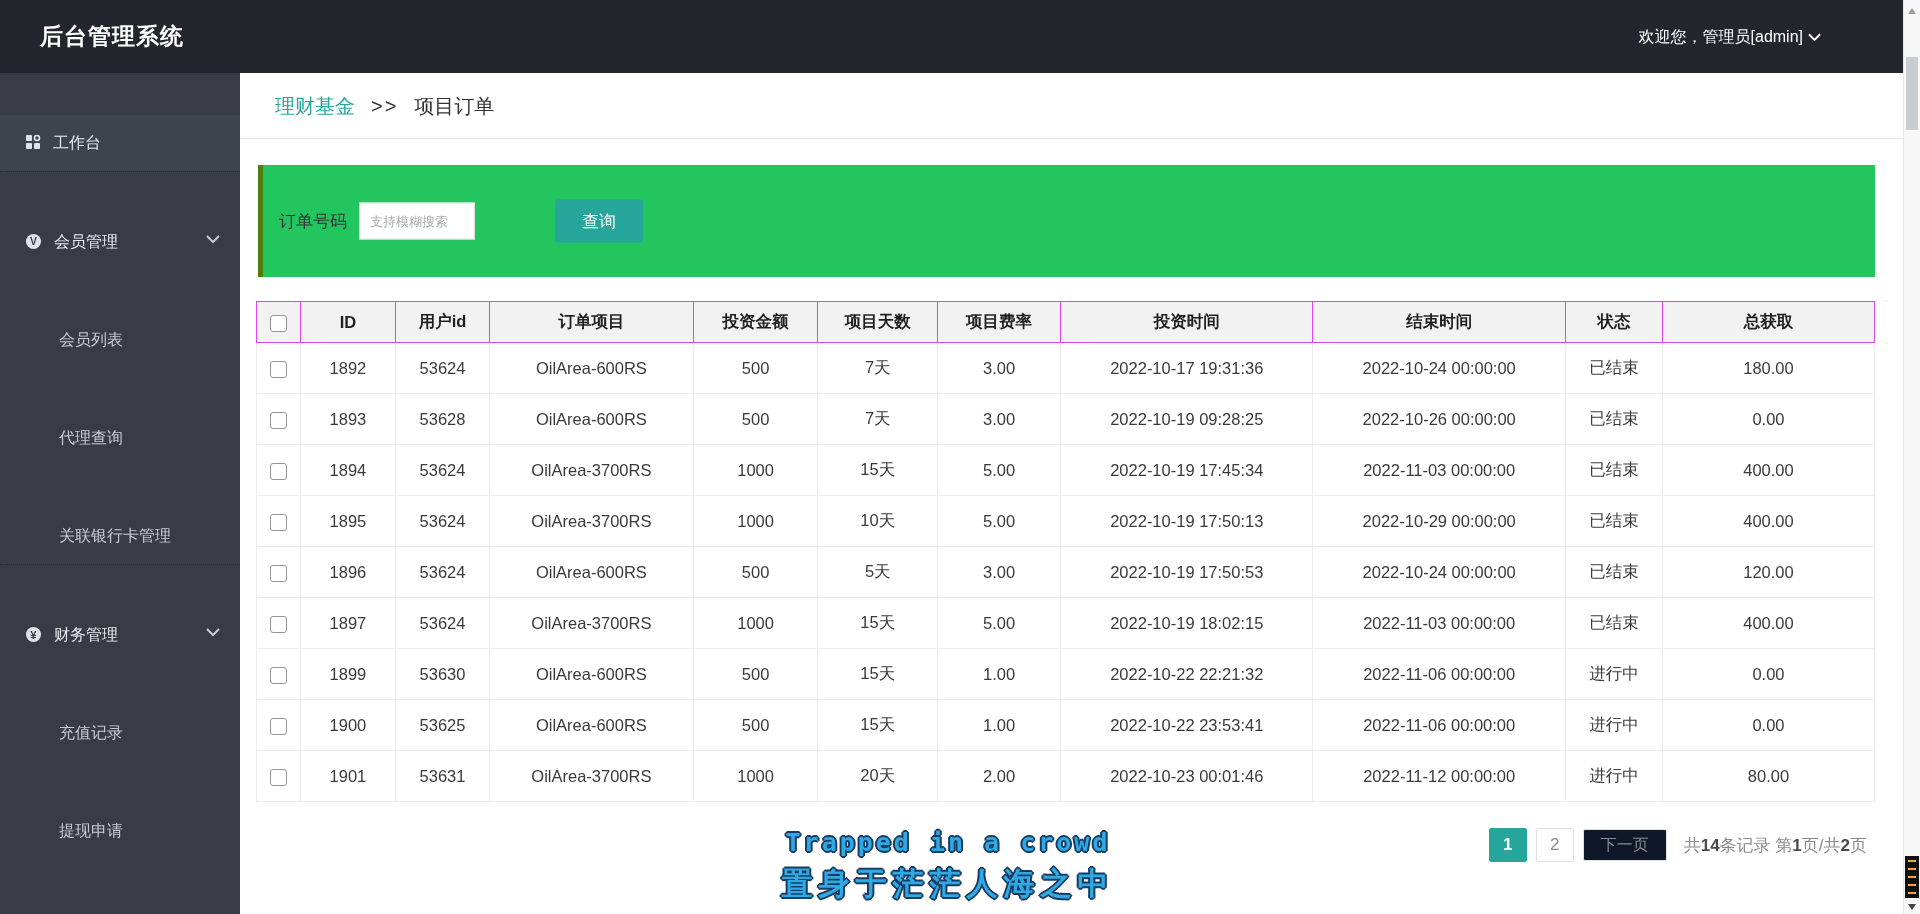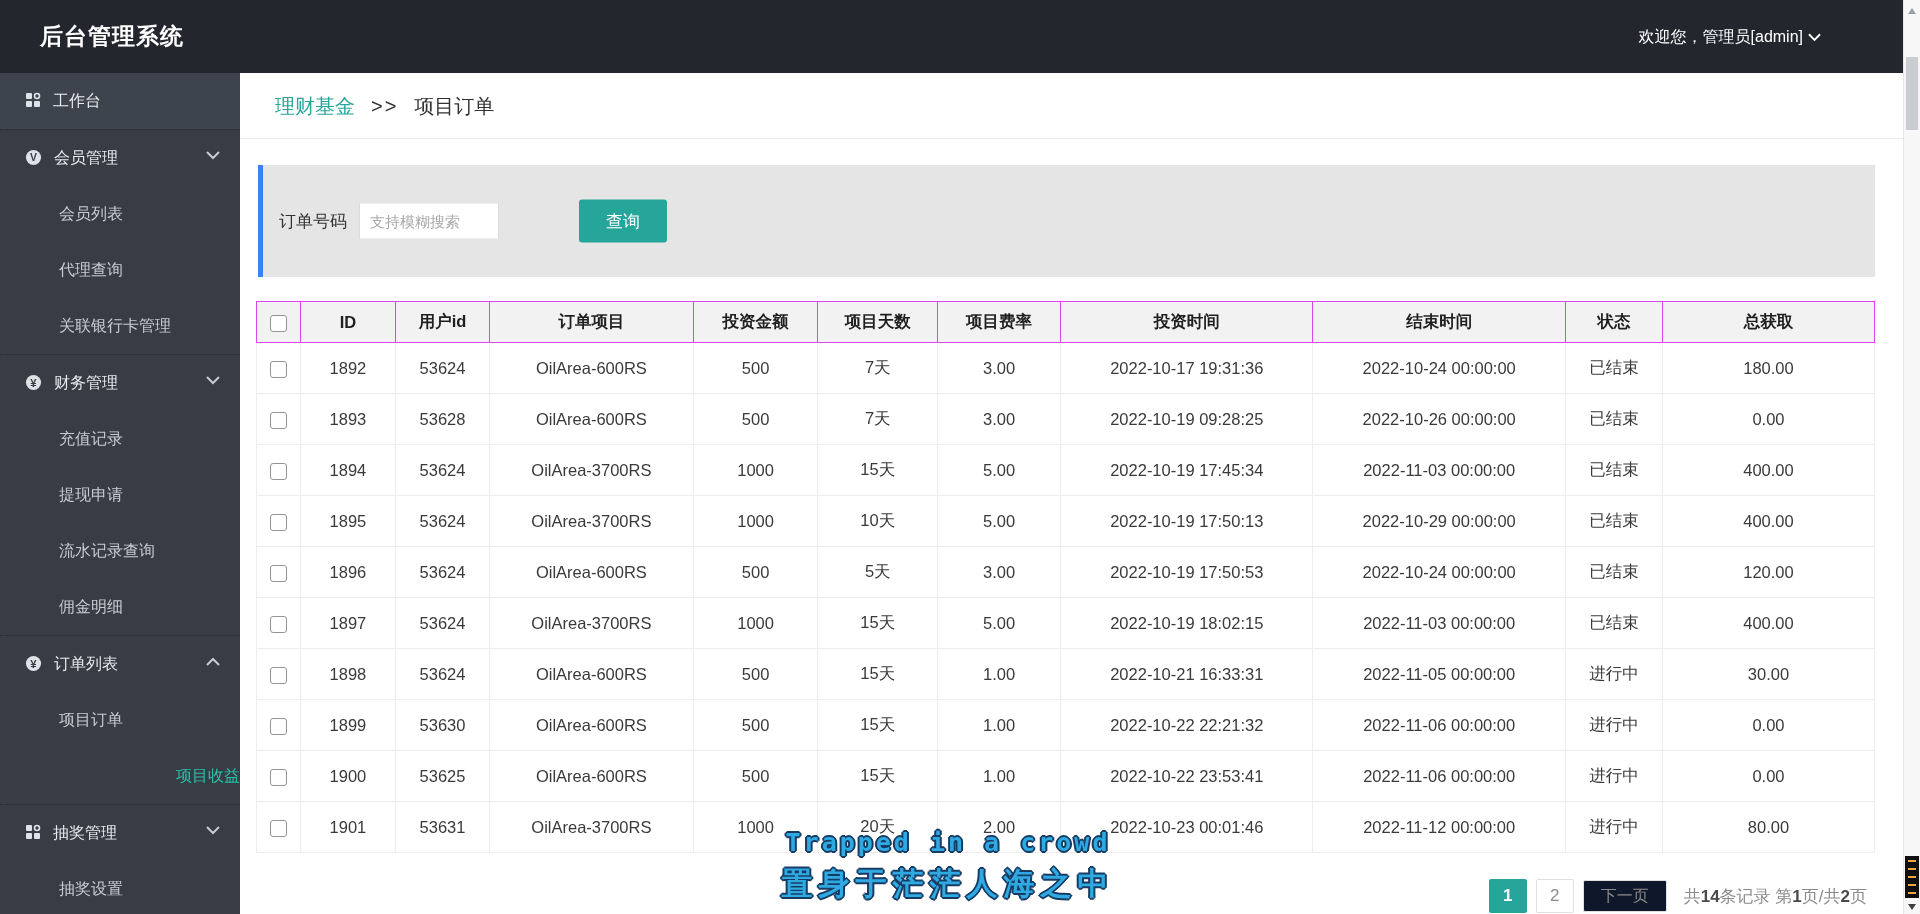--- a/index.html
+++ b/index.html
@@ -10,41 +10,41 @@
   }
 
   
   .topbar { position: absolute; left: 0; top: 0; width: 100%; height: 73px; background: #23262d; z-index: 5; text-align: center; }
   .app-title { position: absolute; left: 40px; top: 0; line-height: 73px; color: #ffffff; font-size: 23px; font-weight: bold; letter-spacing: 1px; }
   .welcome { position: absolute; right: 99px; top: 0; line-height: 73px; color: #ffffff; font-size: 16px; cursor: pointer; }
   .welcome .w-chev { display: inline-block; margin-left: 5px; }
 
   
   .sidebar { position: absolute; left: 0; top: 73px; bottom: 0; width: 240px; background: #373c45; overflow: hidden; z-index: 4; }
-  .side-item { position: relative; height: 56px; line-height: 56px; font-size: 16px; color: #e8eaed; cursor: pointer; white-space: nowrap; }
+  .side-item { position: relative; height: 56px; line-height: 56px; font-size: 16px; color: #e8eaed; cursor: pointer; white-space: nowrap; margin-top: 42px; }
   .side-item.top { padding-left: 25px; }
   .side-item.first { background: #3e444e; }
   .side-item.sub { padding-left: 59px; color: #c6ccd2; }
   .side-item.active { color: #2dbfa8; text-align: right; }
   .s-icon { display: inline-block; vertical-align: middle; margin-right: 12px; margin-top: -3px; color: #dfe3e8; line-height: 0; }
   .s-chev { position: absolute; right: 20px; top: 21px; line-height: 0; color: #c6ccd2; }
   .side-divider { height: 0; border-top: 1px dotted #262a31; }
 
   
   .main { position: absolute; left: 240px; top: 73px; right: 17px; bottom: 0; background: #fff; }
   .breadcrumb { height: 66px; line-height: 66px; border-bottom: 1px solid #ececec; padding-left: 35px; font-size: 20px; color: #333; }
   .crumb-link { color: #26a69a; text-decoration: none; margin-right: 16px; cursor: pointer; }
   .crumb-sep { color: #333; margin-right: 16px; letter-spacing: 2px; }
   .crumb-current { color: #333; }
 
   
-  .filter-panel { margin: 26px 28px 0 18px; height: 112px; background: #e5e5e5; border-left: 5px solid #3b82f6; position: relative; }
+  .filter-panel { margin: 26px 28px 0 18px; height: 112px; background: #22c55e; border-left: 5px solid #4d7c0f; position: relative; }
   .filter-row { position: absolute; left: 16px; top: 50%; transform: translateY(-50%); display: flex; align-items: center; }
   .filter-label { font-size: 17px; color: #333; }
-  .search-input { margin-left: 12px; width: 140px; height: 37px; border: 1px solid #dcdcdc; padding: 0 10px; font-size: 15px; color: #333; background: #fff; outline: none; }
+  .search-input { margin-left: 12px; width: 116px; height: 37px; border: 1px solid #dcdcdc; padding: 0 10px; font-size: 13px; color: #333; background: #fff; outline: none; }
   .search-input::placeholder { color: #a9a9a9; }
   .search-btn { margin-left: 80px; width: 88px; height: 43px; background: #26a69a; color: #fff; border: none; font-size: 17px; border-radius: 3px; cursor: pointer; }
 
   
   .table-wrap { margin: 24px 28px 0 16px; }
   table { width: 100%; border-collapse: collapse; table-layout: fixed; }
   th { height: 41px; background: #f2f2f3; font-weight: bold; font-size: 16.5px; color: #1f1f1f; border: 1px solid #d946ef; text-align: center; }
   td { height: 51px; text-align: center; font-size: 16.5px; color: #3a3a3a; border: 1px solid #ededee; background: #fff; overflow: hidden; }
   input[type="checkbox"] { appearance: none; -webkit-appearance: none; width: 17px; height: 17px; border: 1px solid #949494; border-radius: 3px; background: #fff; vertical-align: middle; cursor: pointer; }
 
@@ -252,33 +252,20 @@
             <td>1000</td>
             <td>15天</td>
             <td>5.00</td>
             <td>2022-10-19 18:02:15</td>
             <td>2022-11-03 00:00:00</td>
             <td>已结束</td>
             <td>400.00</td>
           </tr>
           <tr>
             <td><input type="checkbox" style=""></td>
-            <td>1898</td>
-            <td>53624</td>
-            <td>OilArea-600RS</td>
-            <td>500</td>
-            <td>15天</td>
-            <td>1.00</td>
-            <td>2022-10-21 16:33:31</td>
-            <td>2022-11-05 00:00:00</td>
-            <td>进行中</td>
-            <td>30.00</td>
-          </tr>
-          <tr>
-            <td><input type="checkbox" style=""></td>
             <td>1899</td>
             <td>53630</td>
             <td>OilArea-600RS</td>
             <td>500</td>
             <td>15天</td>
             <td>1.00</td>
             <td>2022-10-22 22:21:32</td>
             <td>2022-11-06 00:00:00</td>
             <td>进行中</td>
             <td>0.00</td>

